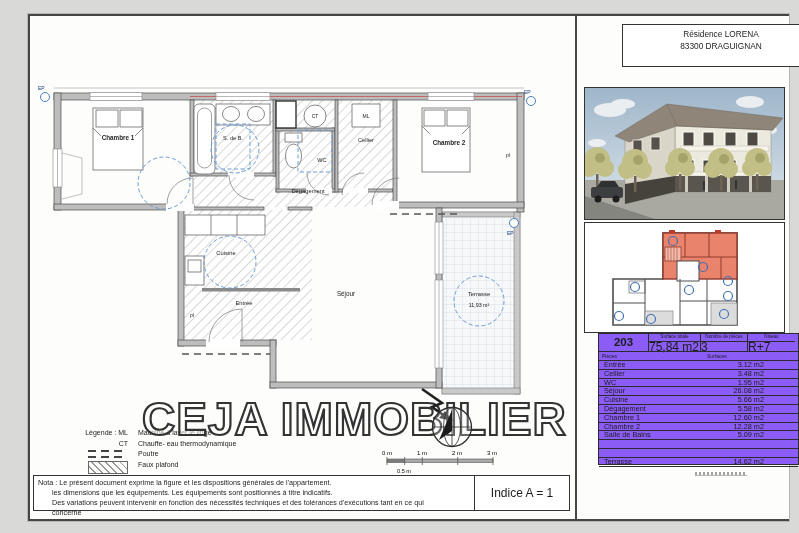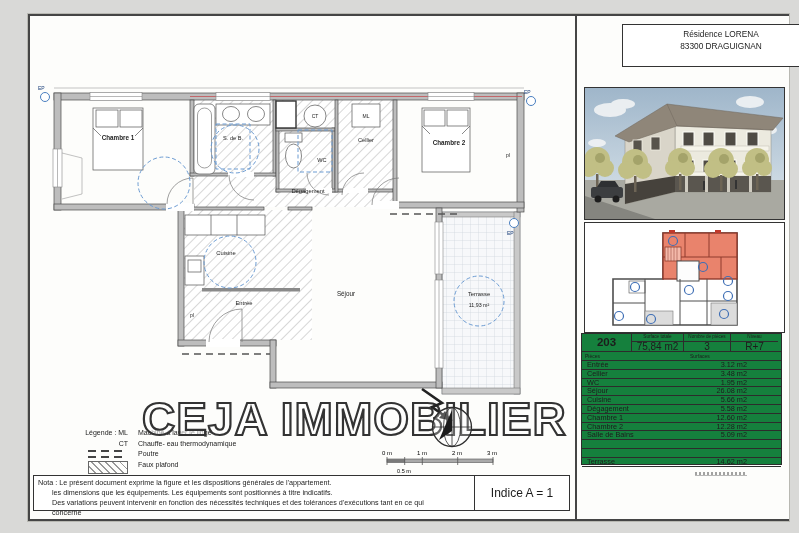--- a/index.html
+++ b/index.html
@@ -30,27 +30,27 @@
   .compass{position:absolute;left:378px;top:367px;z-index:6;}
   
   .rpanel{position:absolute;left:545px;top:0;width:212px;height:503px;border-left:2px solid #454545;background:#fdfdfb;}
   .addr{position:absolute;left:9px;top:8px;width:196px;height:38px;border:1.5px solid #333;
     text-align:center;font-size:8.3px;line-height:1.5;padding-top:3px;background:#fff;margin-left:36px;}
   .photo{position:absolute;left:7px;top:71px;width:199px;height:131px;border:1.5px solid #333;background:#fff;}
   .keyplan{position:absolute;left:7px;top:206px;width:199px;height:109px;border:1.5px solid #333;background:#fff;}
   .scribble{position:absolute;left:118px;top:456px;width:52px;height:3px;opacity:.6;
     background:repeating-linear-gradient(90deg,#666 0 2px,transparent 2px 4px);border-bottom:1px solid #888;}
   
-  .utable{position:absolute;left:4px;top:317px;width:199px;height:130px;border:1.5px solid #2c2c2c;background:#15803d;font-size:7.3px;}
+  .utable{position:absolute;left:21px;top:317px;width:199px;height:130px;border:1.5px solid #2c2c2c;background:#8b5cf6;font-size:7.3px;}
   .thead{display:grid;grid-template-columns:50px 52px 47px 47px;height:17px;}
   .h203{font-size:11.5px;font-weight:bold;text-align:center;line-height:17px;border-right:1px solid #2c2c2c;}
   .hcol{border-right:1px solid #2c2c2c;display:flex;flex-direction:column;}
   .hcol:last-child{border-right:none;}
   .hlbl{font-size:4.6px;text-align:center;height:6.5px;line-height:6.5px;border-bottom:1px solid #2c2c2c;white-space:nowrap;overflow:hidden;}
-  .hval{font-size:10px;text-align:center;line-height:10px;}
+  .hval{font-size:12px;line-height:10px;}
   .tsub{position:relative;height:8px;font-size:5px;line-height:8px;border-top:1px solid #2c2c2c;}
   .tsub .c1{padding-left:3px;}
   .tsub .c2{position:absolute;left:108px;top:0;}
   .trow{display:flex;border-top:1px solid #2c2c2c;height:7.8px;line-height:7.6px;}
   .trow:last-child{border-bottom:1px solid #2c2c2c;}
   .trow .p{flex:1;padding-left:5px;white-space:nowrap;}
   .trow .s{width:80px;text-align:right;padding-right:34px;}
 </style>
 </head>
 <body>

